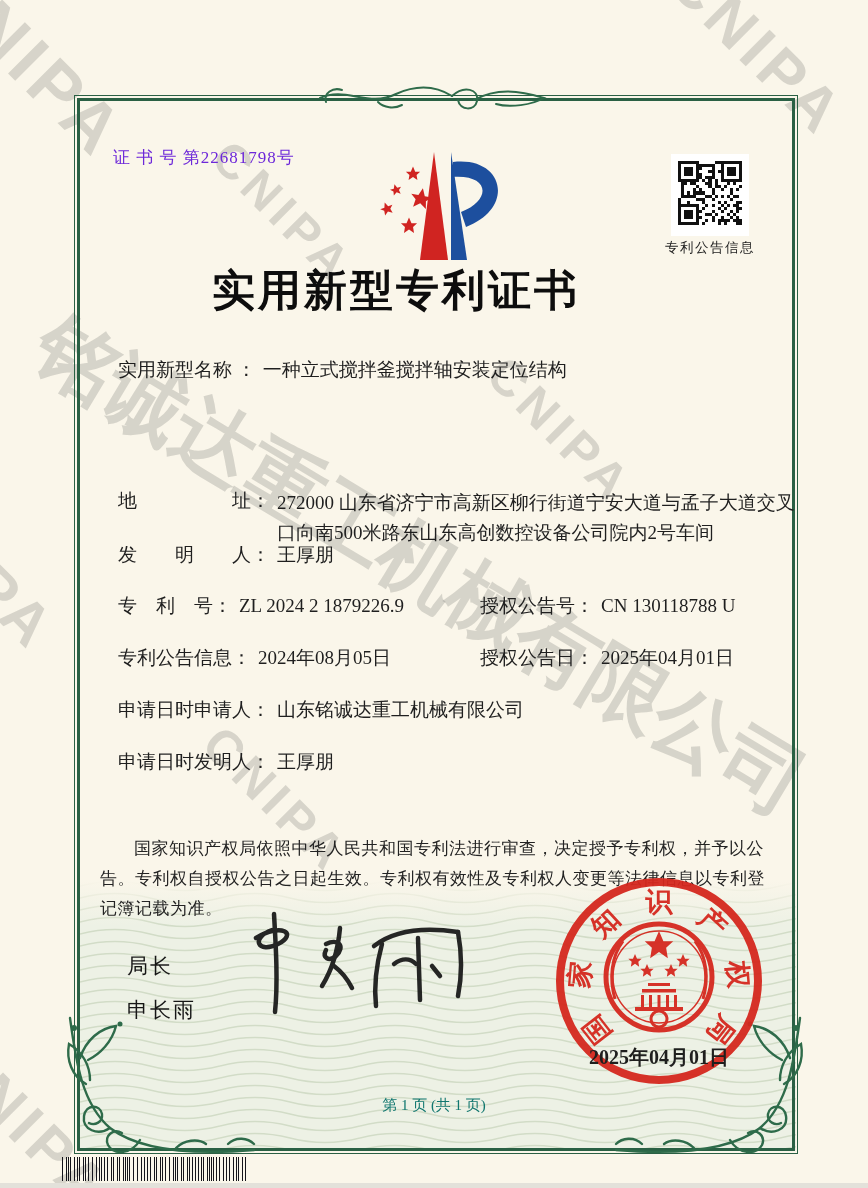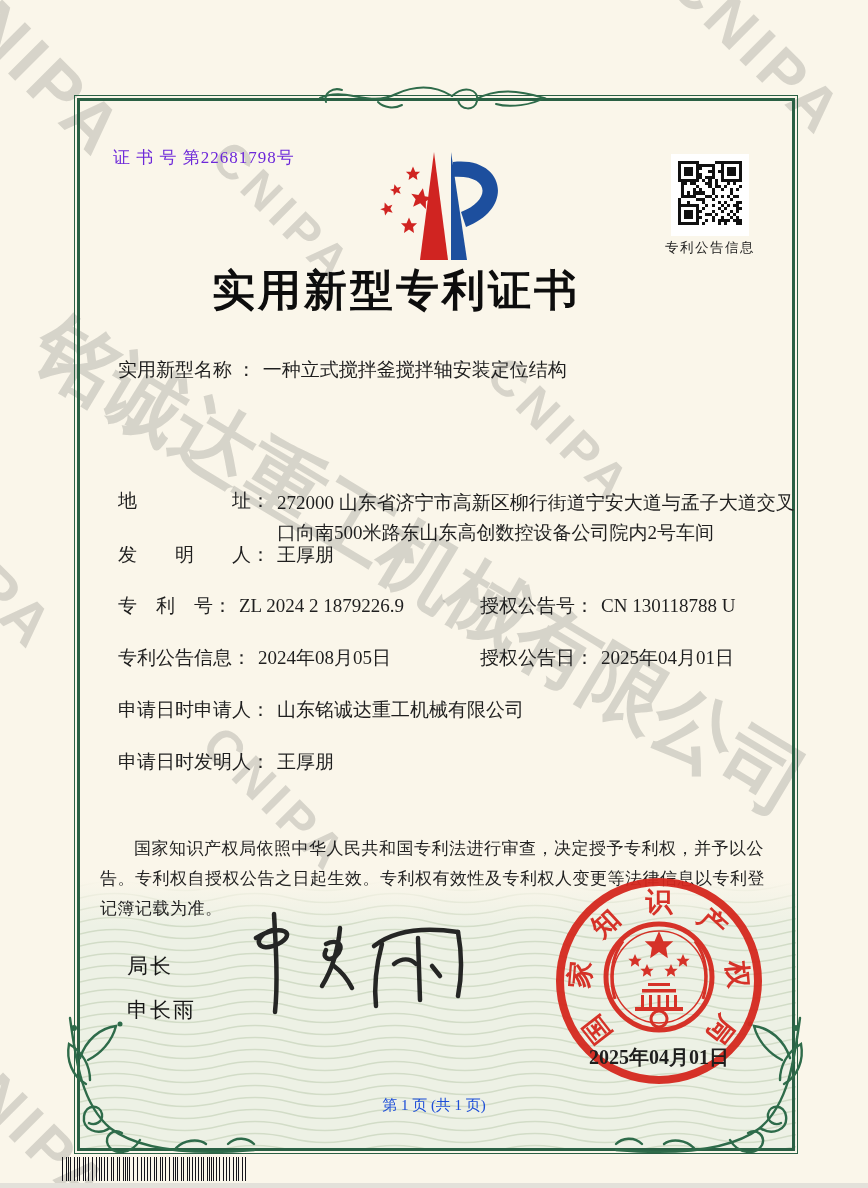--- a/index.html
+++ b/index.html
@@ -43,21 +43,21 @@
   
   #body-par{position:absolute;left:100px;top:834px;width:670px;font-size:17px;line-height:30px;
       text-indent:2em;letter-spacing:0.5px;z-index:4;color:#232323;}
   
   #signer{position:absolute;left:127px;top:952px;z-index:5;
       font-family:"Liberation Sans","DejaVu Sans",sans-serif;font-size:21px;letter-spacing:2px;color:#161616;}
   #signer div{margin-bottom:16px;}
   #signature{position:absolute;left:222px;top:908px;z-index:5;}
   #seal{position:absolute;left:549px;top:871px;z-index:5;}
   
-  #footer{position:absolute;left:0;top:1096px;width:868px;text-align:center;font-size:15px;z-index:4;color:#1d4ed8;}
+  #footer{position:absolute;left:0;top:1096px;width:868px;text-align:center;font-size:15px;z-index:4;color:#0f766e;}
   #barcode{position:absolute;left:62px;top:1157px;z-index:4;}
   #page-edge{position:absolute;left:0;bottom:0;width:868px;height:5px;background:#e3e1da;z-index:6;}
 </style>
 </head>
 <body>
 
 <div id="page">
 
   <span class="wm wm-company">铭诚达重工机械有限公司</span>
   <span class="wm wm-cnipa" style="left:-30px;top:-55px;font-size:70px;">CNIPA</span>

